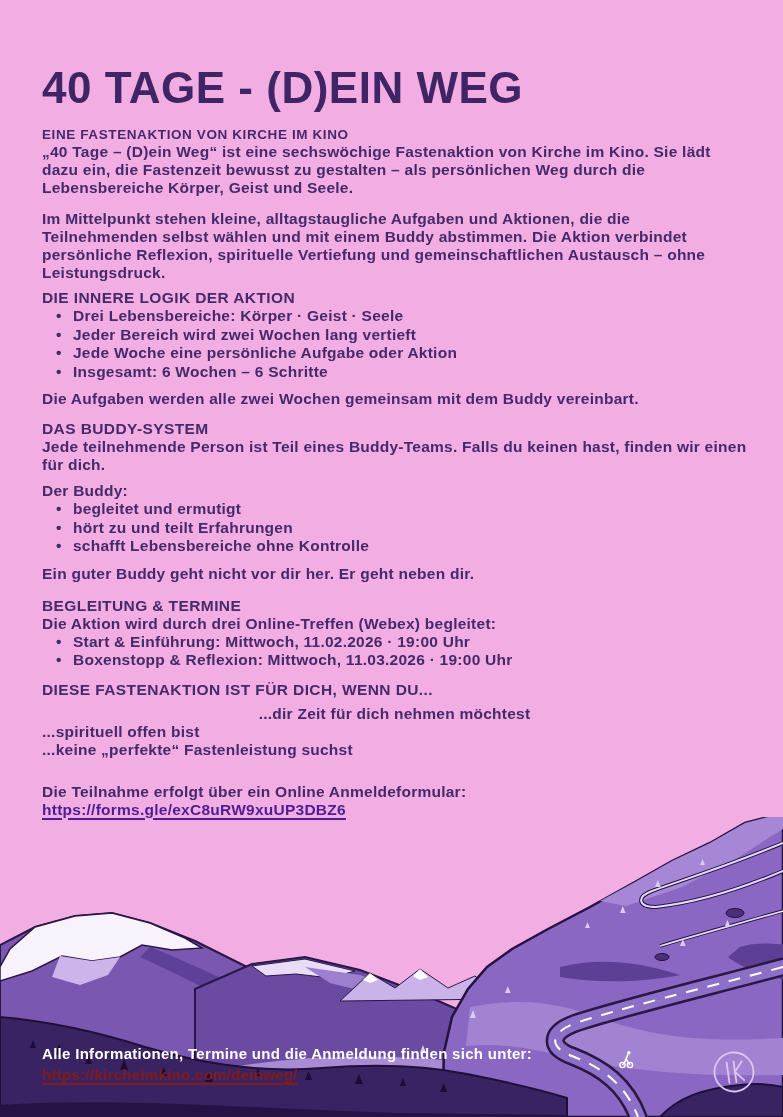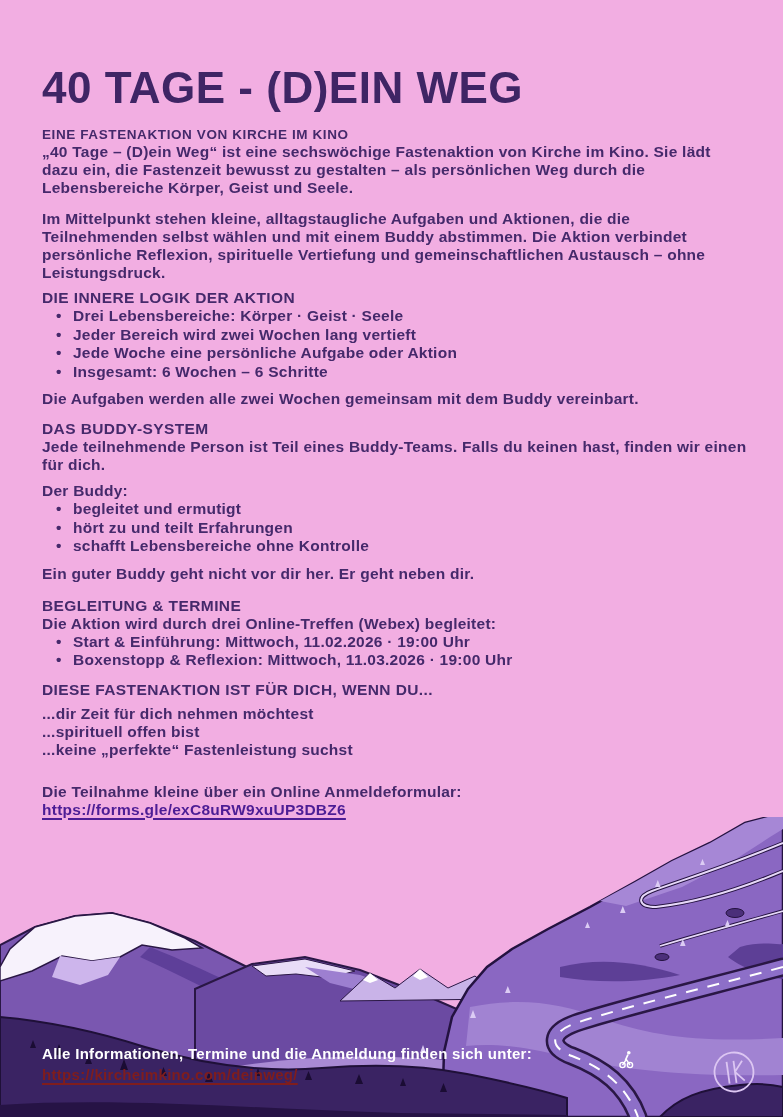--- a/index.html
+++ b/index.html
@@ -27,21 +27,21 @@
   .sec-h.big{margin-top:13px;}
   .sec-h.fuer{margin-top:10px;}
   p{margin:0;font-size:15.5px;line-height:18px;}
   p.gap{margin-top:13px;}
   p.note{margin-top:9px;}
   p.lbl{margin-top:8px;}
   ul{margin:0 0 0 14px;padding:0;list-style:none;}
   li{position:relative;padding-left:17px;font-size:15.5px;line-height:18.5px;}
   li::before{content:"•";position:absolute;left:0;top:0;}
   .dots-line{font-size:15.5px;line-height:18px;margin:0;}
-  .dots-first{margin-top:6px;}
+  .dots-first{margin-top:6px;text-align:center;}
   .anmeld{margin-top:24px;font-size:15.5px;line-height:18px;}
   a.plink{color:#4c1d95;text-decoration:underline;text-underline-offset:3px;text-decoration-thickness:2px;font-size:15.5px;line-height:18px;}
   .footer{
     position:absolute;left:42px;top:1043px;z-index:5;color:#ffffff;
     font-size:15px;line-height:21px;letter-spacing:.3px;
   }
   a.wlink{color:#7f1d1d;text-decoration:underline;text-underline-offset:3px;text-decoration-thickness:2px;}
   .scene{position:absolute;left:0;bottom:0;width:783px;height:300px;z-index:1;}
   .logo{position:absolute;left:711px;top:1049px;width:46px;height:46px;z-index:6;}
 </style>
@@ -79,21 +79,21 @@
   <ul>
     <li>Start &amp; Einführung: Mittwoch, 11.02.2026 · 19:00 Uhr</li>
     <li>Boxenstopp &amp; Reflexion: Mittwoch, 11.03.2026 · 19:00 Uhr</li>
   </ul>
 
   <div class="sec-h fuer">DIESE FASTENAKTION IST FÜR DICH, WENN DU...</div>
   <p class="dots-line dots-first">...dir Zeit für dich nehmen möchtest</p>
   <p class="dots-line">...spirituell offen bist</p>
   <p class="dots-line">...keine „perfekte“ Fastenleistung suchst</p>
 
-  <p class="anmeld">Die Teilnahme kleine über ein Online Anmeldeformular:</p>
+  <p class="anmeld">Die Teilnahme erfolgt über ein Online Anmeldeformular:</p>
   <a class="plink" href="#">https://forms.gle/exC8uRW9xuUP3DBZ6</a>
 </div>
 
 <svg class="scene" viewBox="0 0 783 300" xmlns="http://www.w3.org/2000/svg">
 
   <path d="M0,210 C150,218 300,248 460,242 L520,250 L520,300 L0,300 Z" fill="#8a68c0"></path>
 
   <path d="M0,128 L35,110 L75,99 L112,96 L150,106 L195,124 L245,149 L295,176 L350,205 L410,235 L465,262 L465,300 L0,300 Z" fill="#7a57b0" stroke="#2a1745" stroke-width="2"></path>
   <path d="M0,150 L10,132 L35,110 L75,99 L112,96 L150,106 L185,121 L202,131 L172,133 L142,128 L120,140 L92,144 L62,139 L32,154 L0,164 Z" fill="#f7f2fc" stroke="#2a1745" stroke-width="1.5"></path>
   <path d="M60,139 L92,144 L120,140 L108,158 L80,168 L52,160 Z" fill="#cdb5ec"></path>

